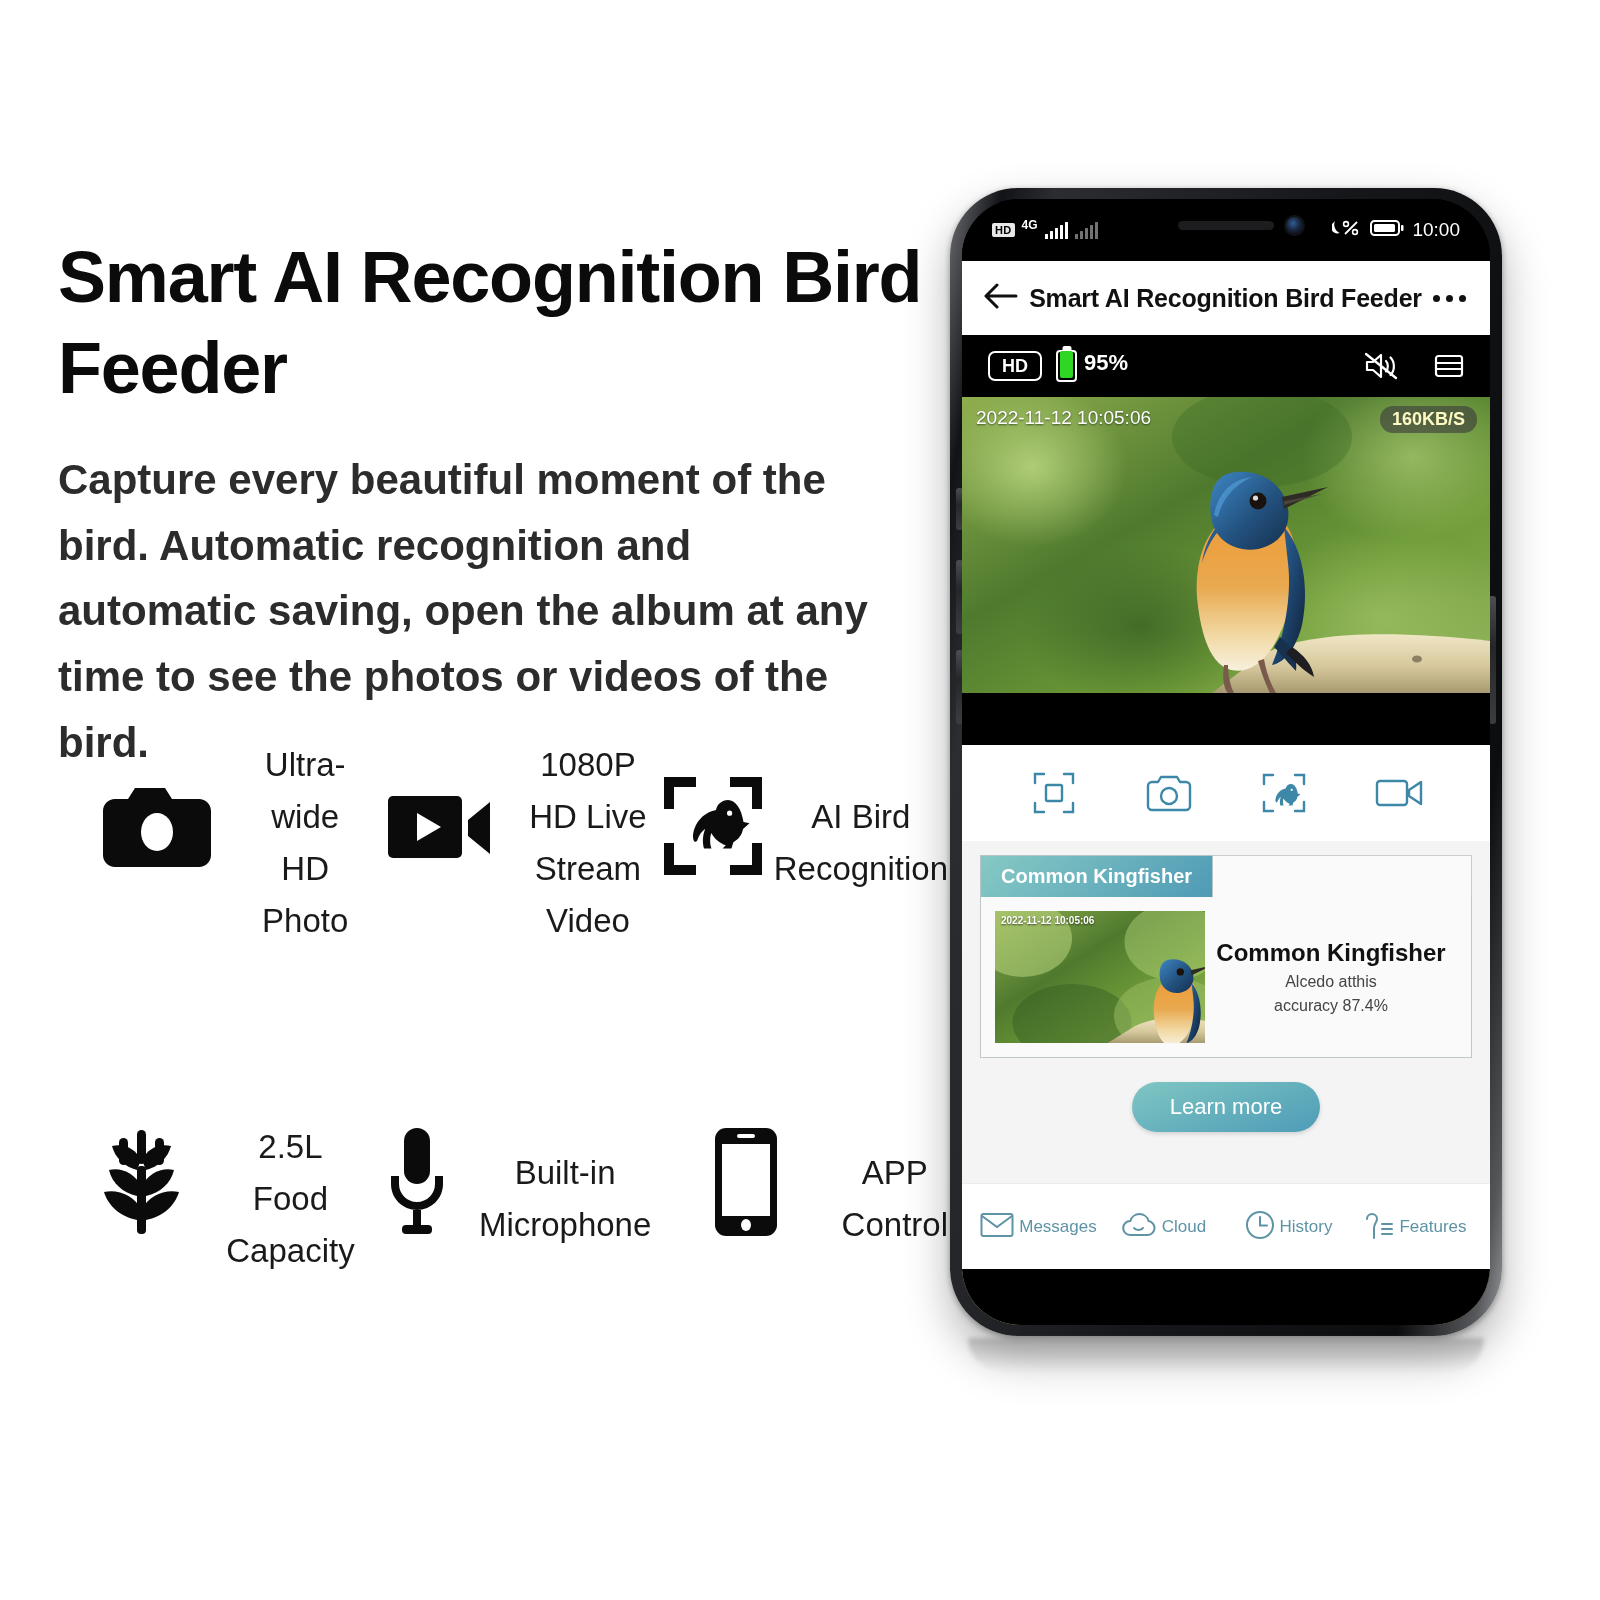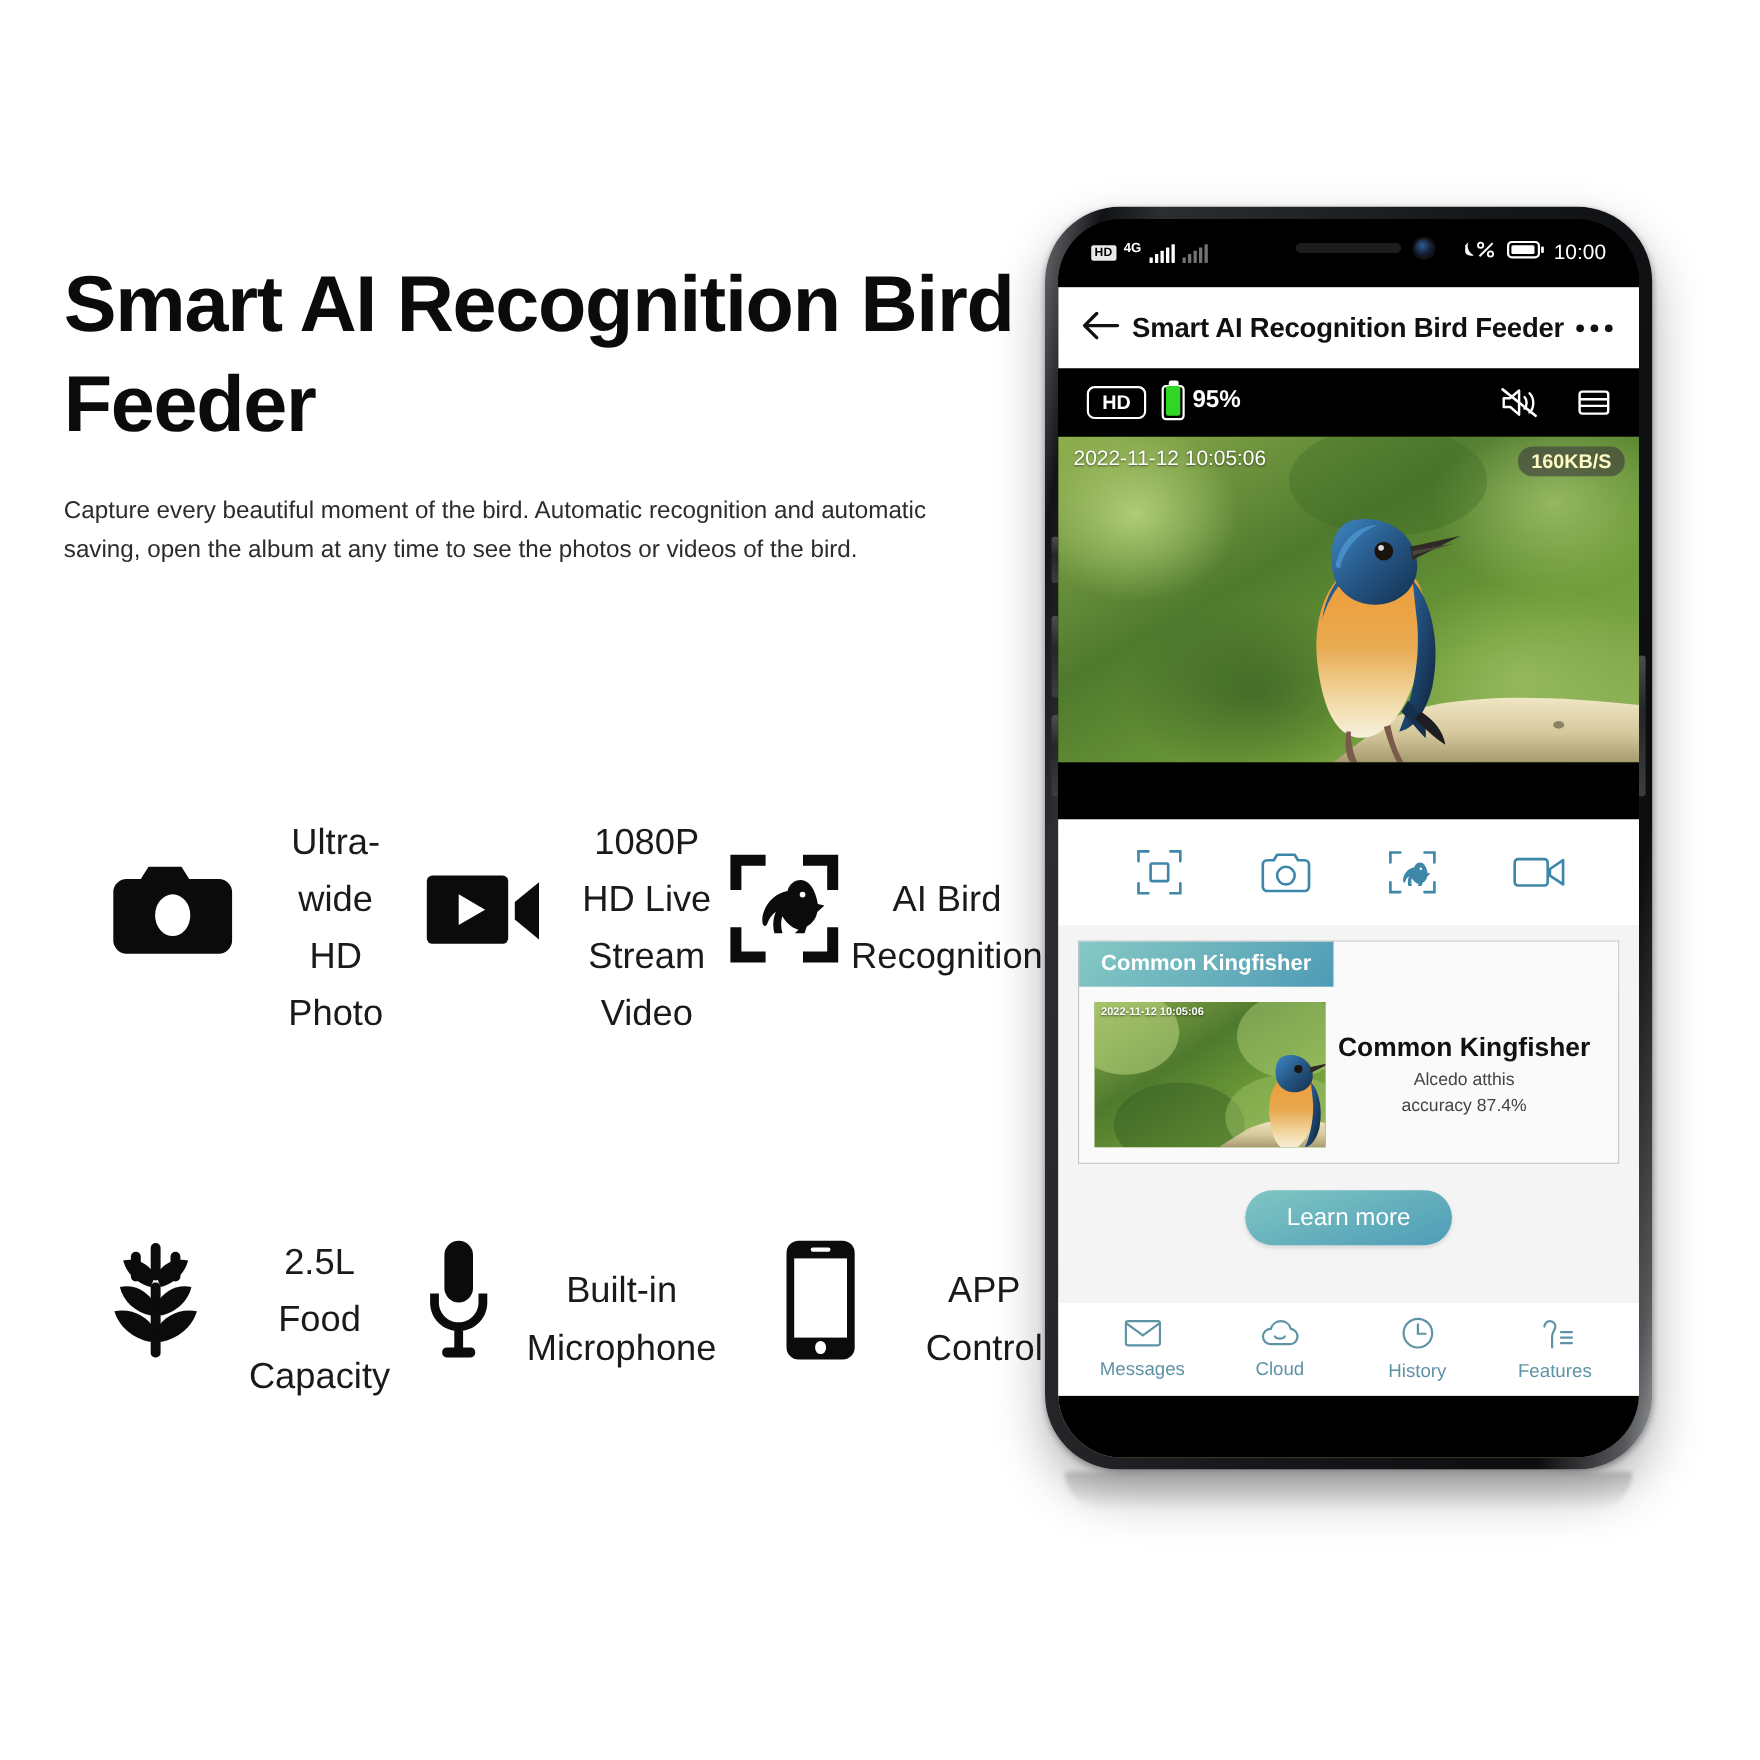--- a/index.html
+++ b/index.html
@@ -12,22 +12,22 @@
   #page { position: relative; width: 1600px; height: 1600px; background: #fff; }
 
   
   .left-col { position: absolute; left: 58px; top: 232px; width: 880px; }
   .headline {
     font-size: 72px; font-weight: 700; line-height: 1.26;
     color: #0b0b0b; letter-spacing: -1.2px;
     font-family: "Liberation Sans", sans-serif;
   }
   .subcopy {
-    margin-top: 34px; font-size: 22px; line-height: 1.56;
-    color: #2c2c2c; font-weight: 400; max-width: 830px;
+    margin-top: 34px; font-size: 42px; line-height: 1.56;
+    color: #2c2c2c; font-weight: 700; max-width: 830px;
   }
 
   
   .feature-grid {
     position: absolute; left: 58px; top: 648px;
     width: 890px;
     display: grid;
     grid-template-columns: repeat(3, 1fr);
     grid-template-rows: 356px 356px;
   }
@@ -199,21 +199,21 @@
     padding: 12px 38px; border-radius: 28px; border: none;
     box-shadow: 0 2px 4px rgba(0,0,0,.14);
   }
 
   .bottom-nav {
     height: 86px; background: #fff; flex: none;
     border-top: 1px solid #ececec;
     display: flex; align-items: center; padding: 0 14px;
   }
   .nav-item {
-    flex: 1; display: flex; flex-direction: column;
+    flex: 1; display: flex; flex-direction: row;
     align-items: center; justify-content: center; gap: 5px;
     color: #5e93a5;
   }
   .nav-label { font-size: 17px; color: #5e93a5; }
 
   .phone-chin { background: #000; flex: none; height: 56px; }
 
   
   .reflection {
     position: absolute; left: 30px; top: 1158px;

